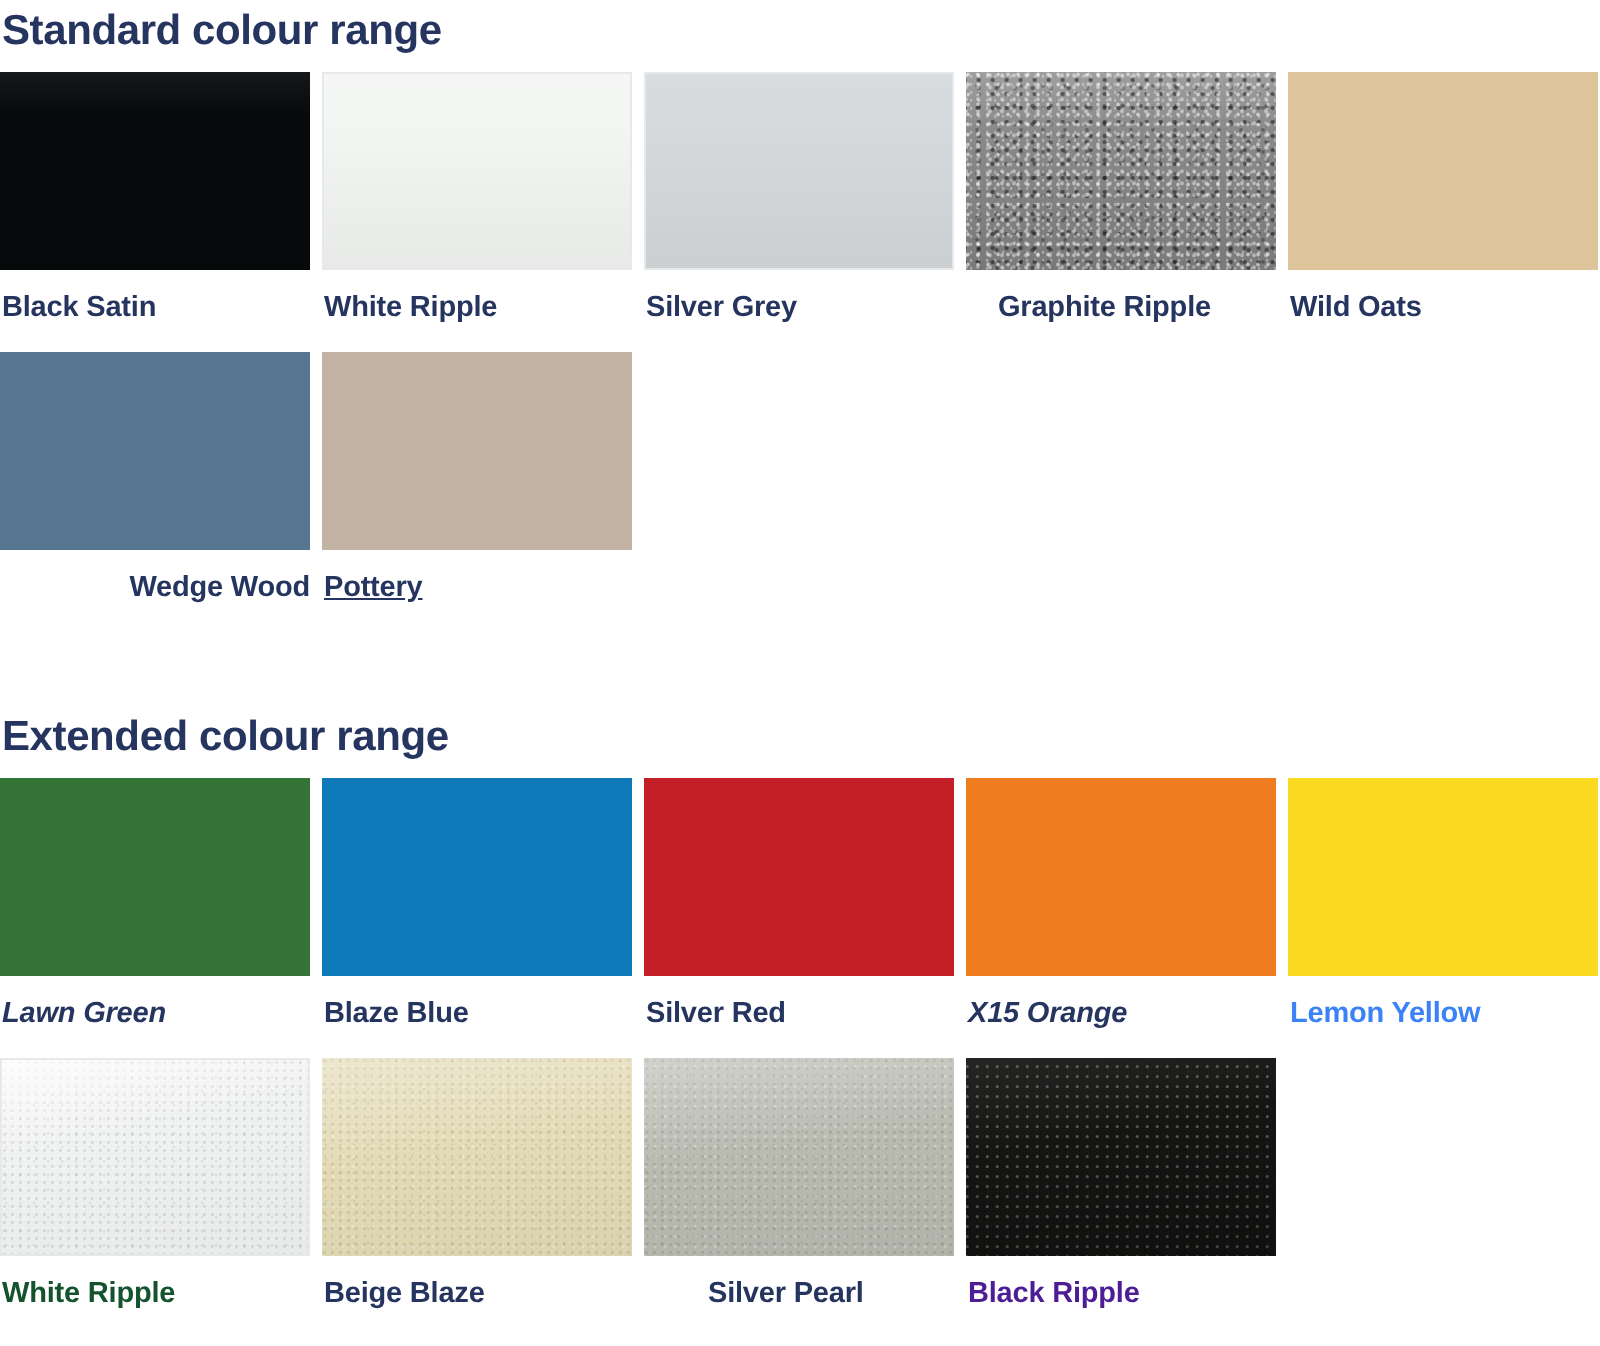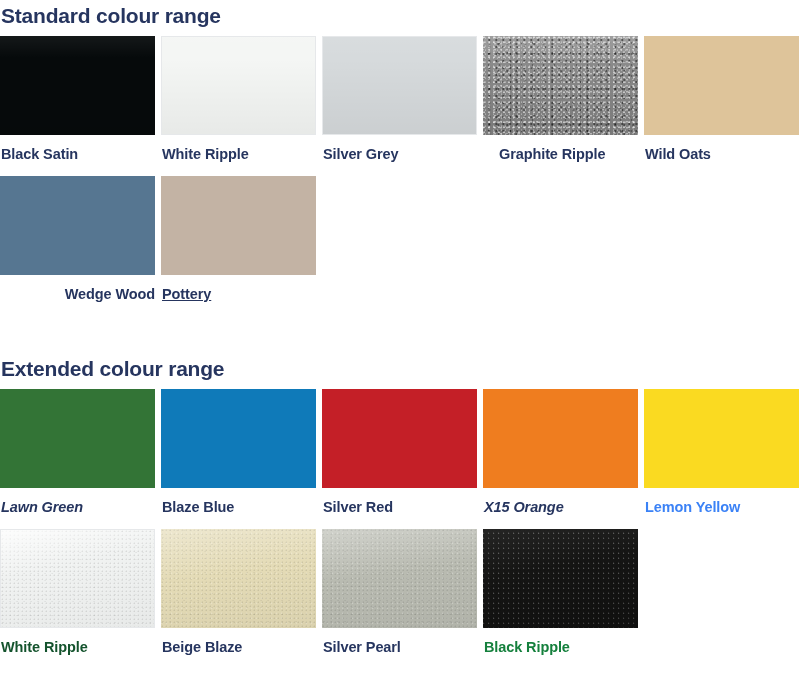--- a/index.html
+++ b/index.html
@@ -238,26 +238,26 @@
           <span class="tex tex-sheen-soft"></span>
         </div>
         <div class="swatch-label" style="color: rgb(38, 53, 95);">Beige Blaze</div>
       </div>
 
       <div class="swatch-cell">
         <div class="swatch-chip" id="chip-e7" style="background-color: rgb(185, 187, 177);">
           <span class="tex tex-fine"></span>
           <span class="tex tex-sheen-soft"></span>
         </div>
-        <div class="swatch-label" style="color: rgb(38, 53, 95);">Silver Pearl</div>
+        <div class="swatch-label" style="color: rgb(38, 53, 95); margin-left: 31px;">Silver Pearl</div>
       </div>
 
       <div class="swatch-cell">
         <div class="swatch-chip" id="chip-e8" style="background-color: rgb(21, 21, 20);">
           <span class="tex tex-fine"></span>
           <span class="tex tex-sheen-dark"></span>
         </div>
-        <div class="swatch-label" style="color: #15803d;">Black Ripple</div>
+        <div class="swatch-label" style="color: #4c1d95;">Black Ripple</div>
       </div>
     </div>
   </div>
 
 </div>
 
 </body></html>

